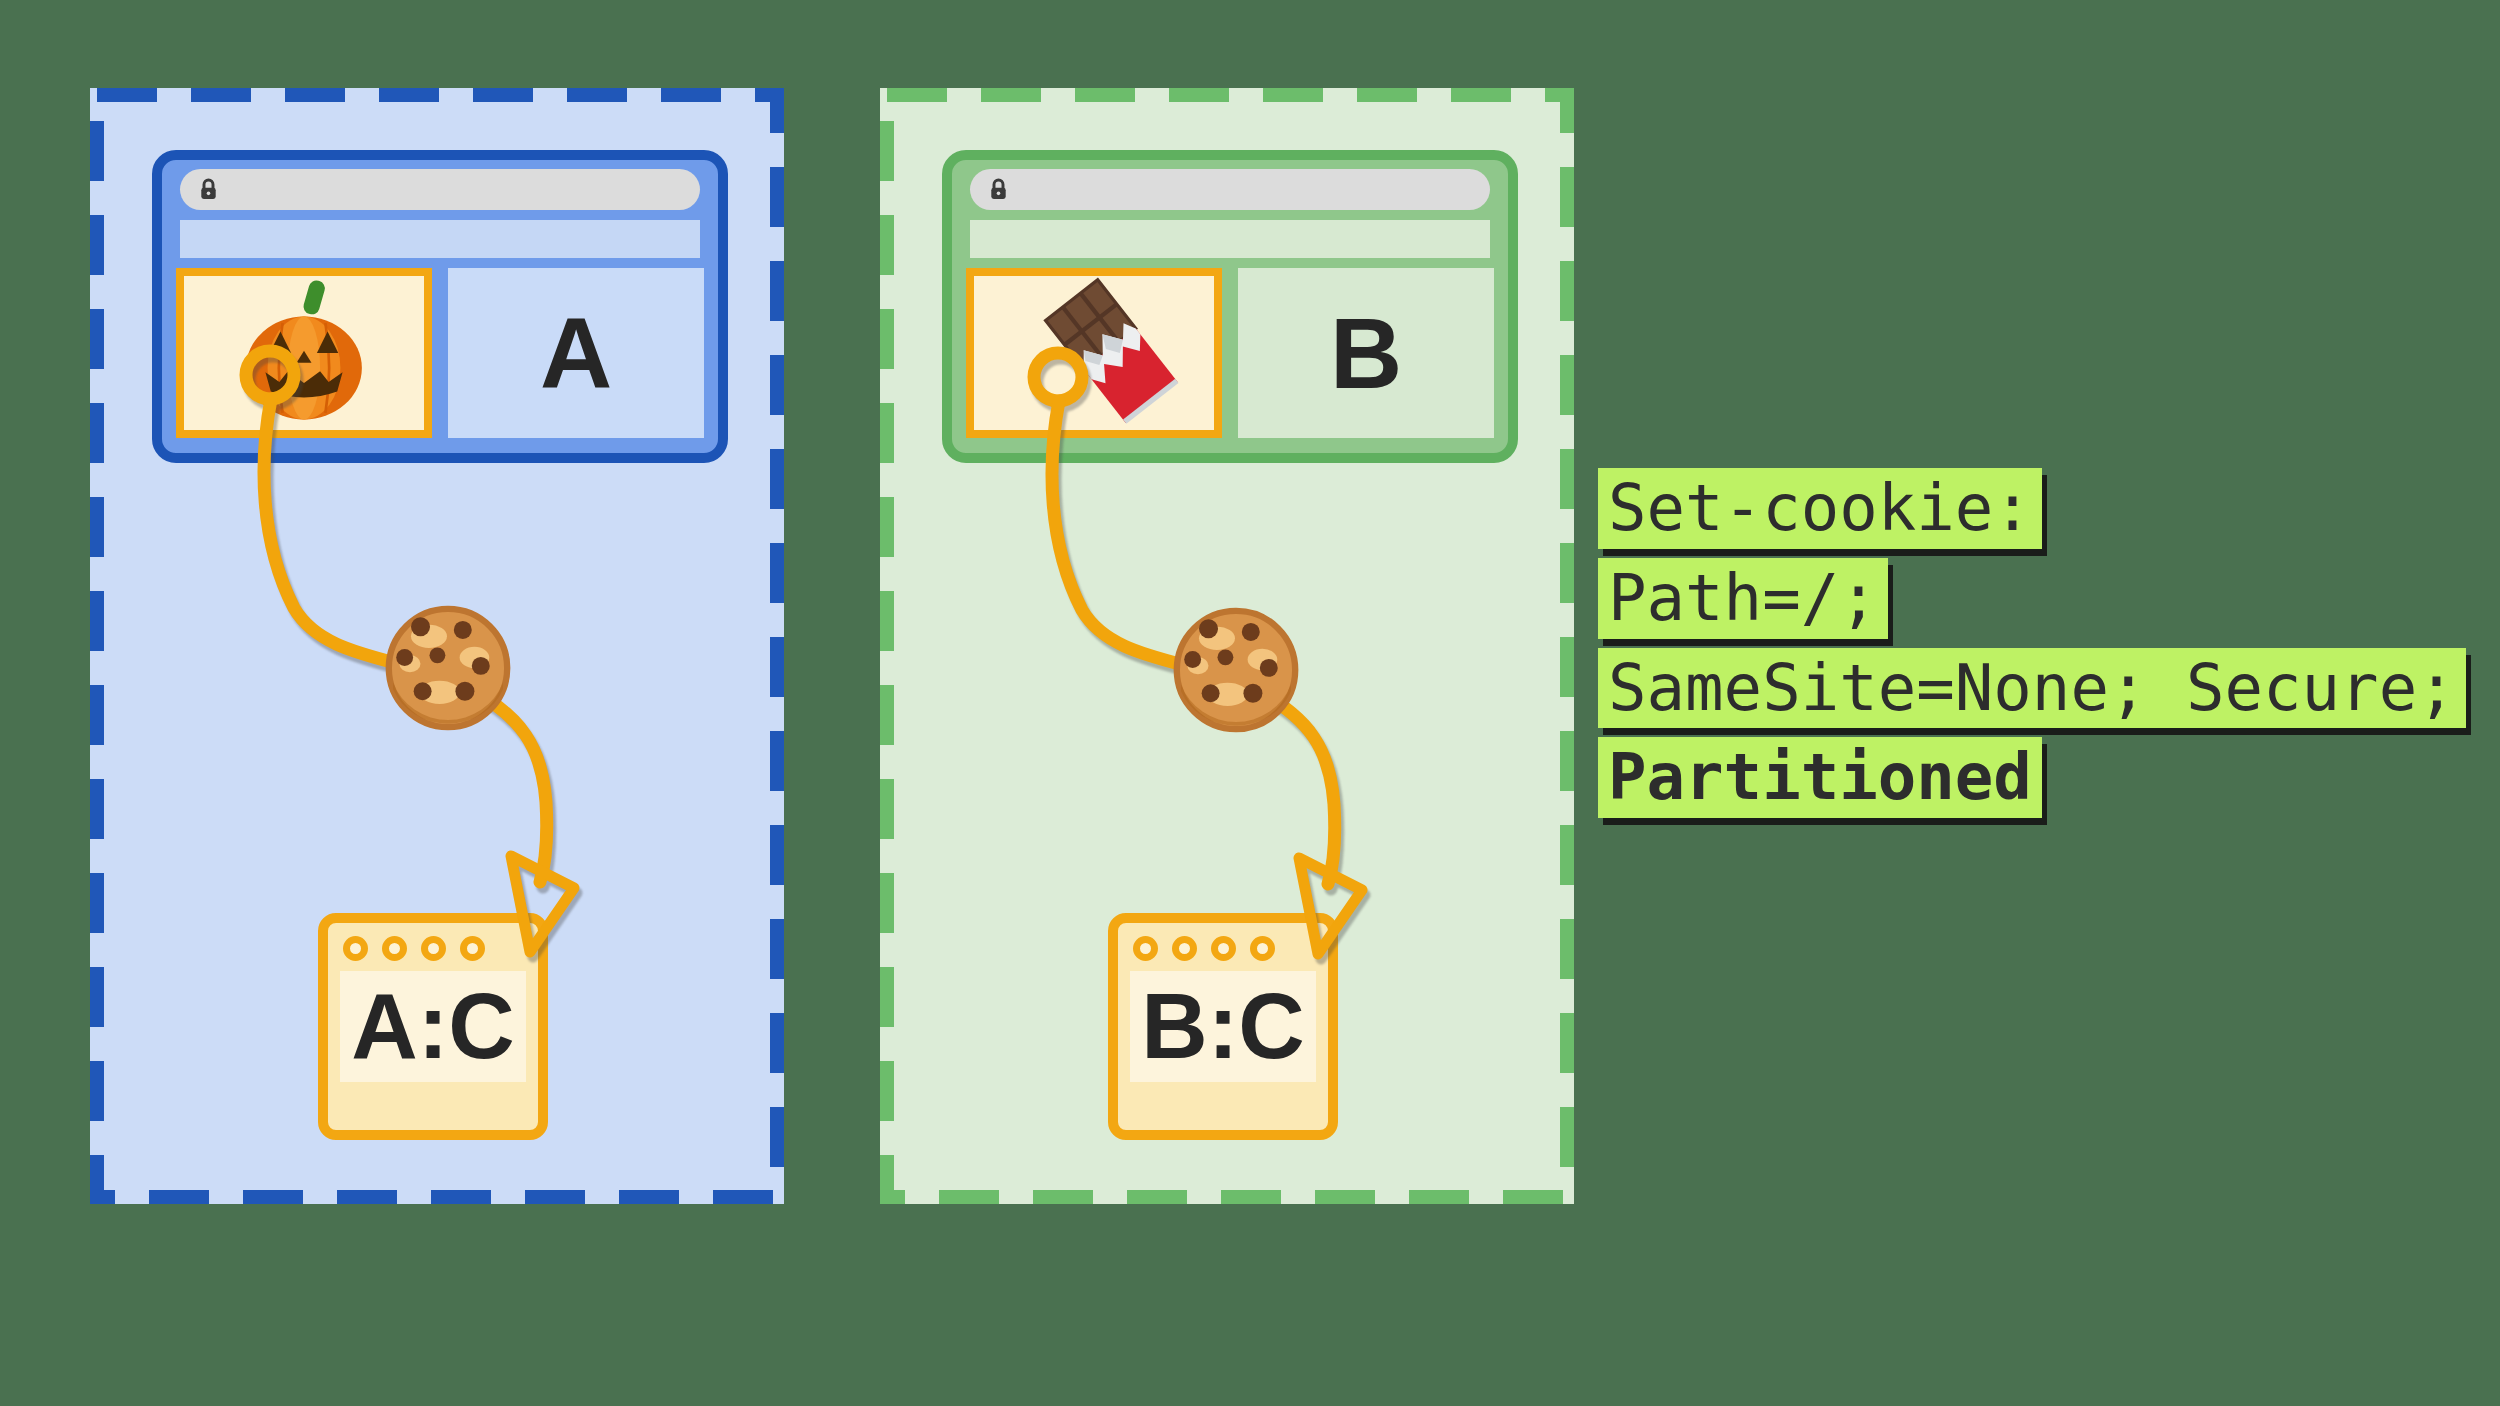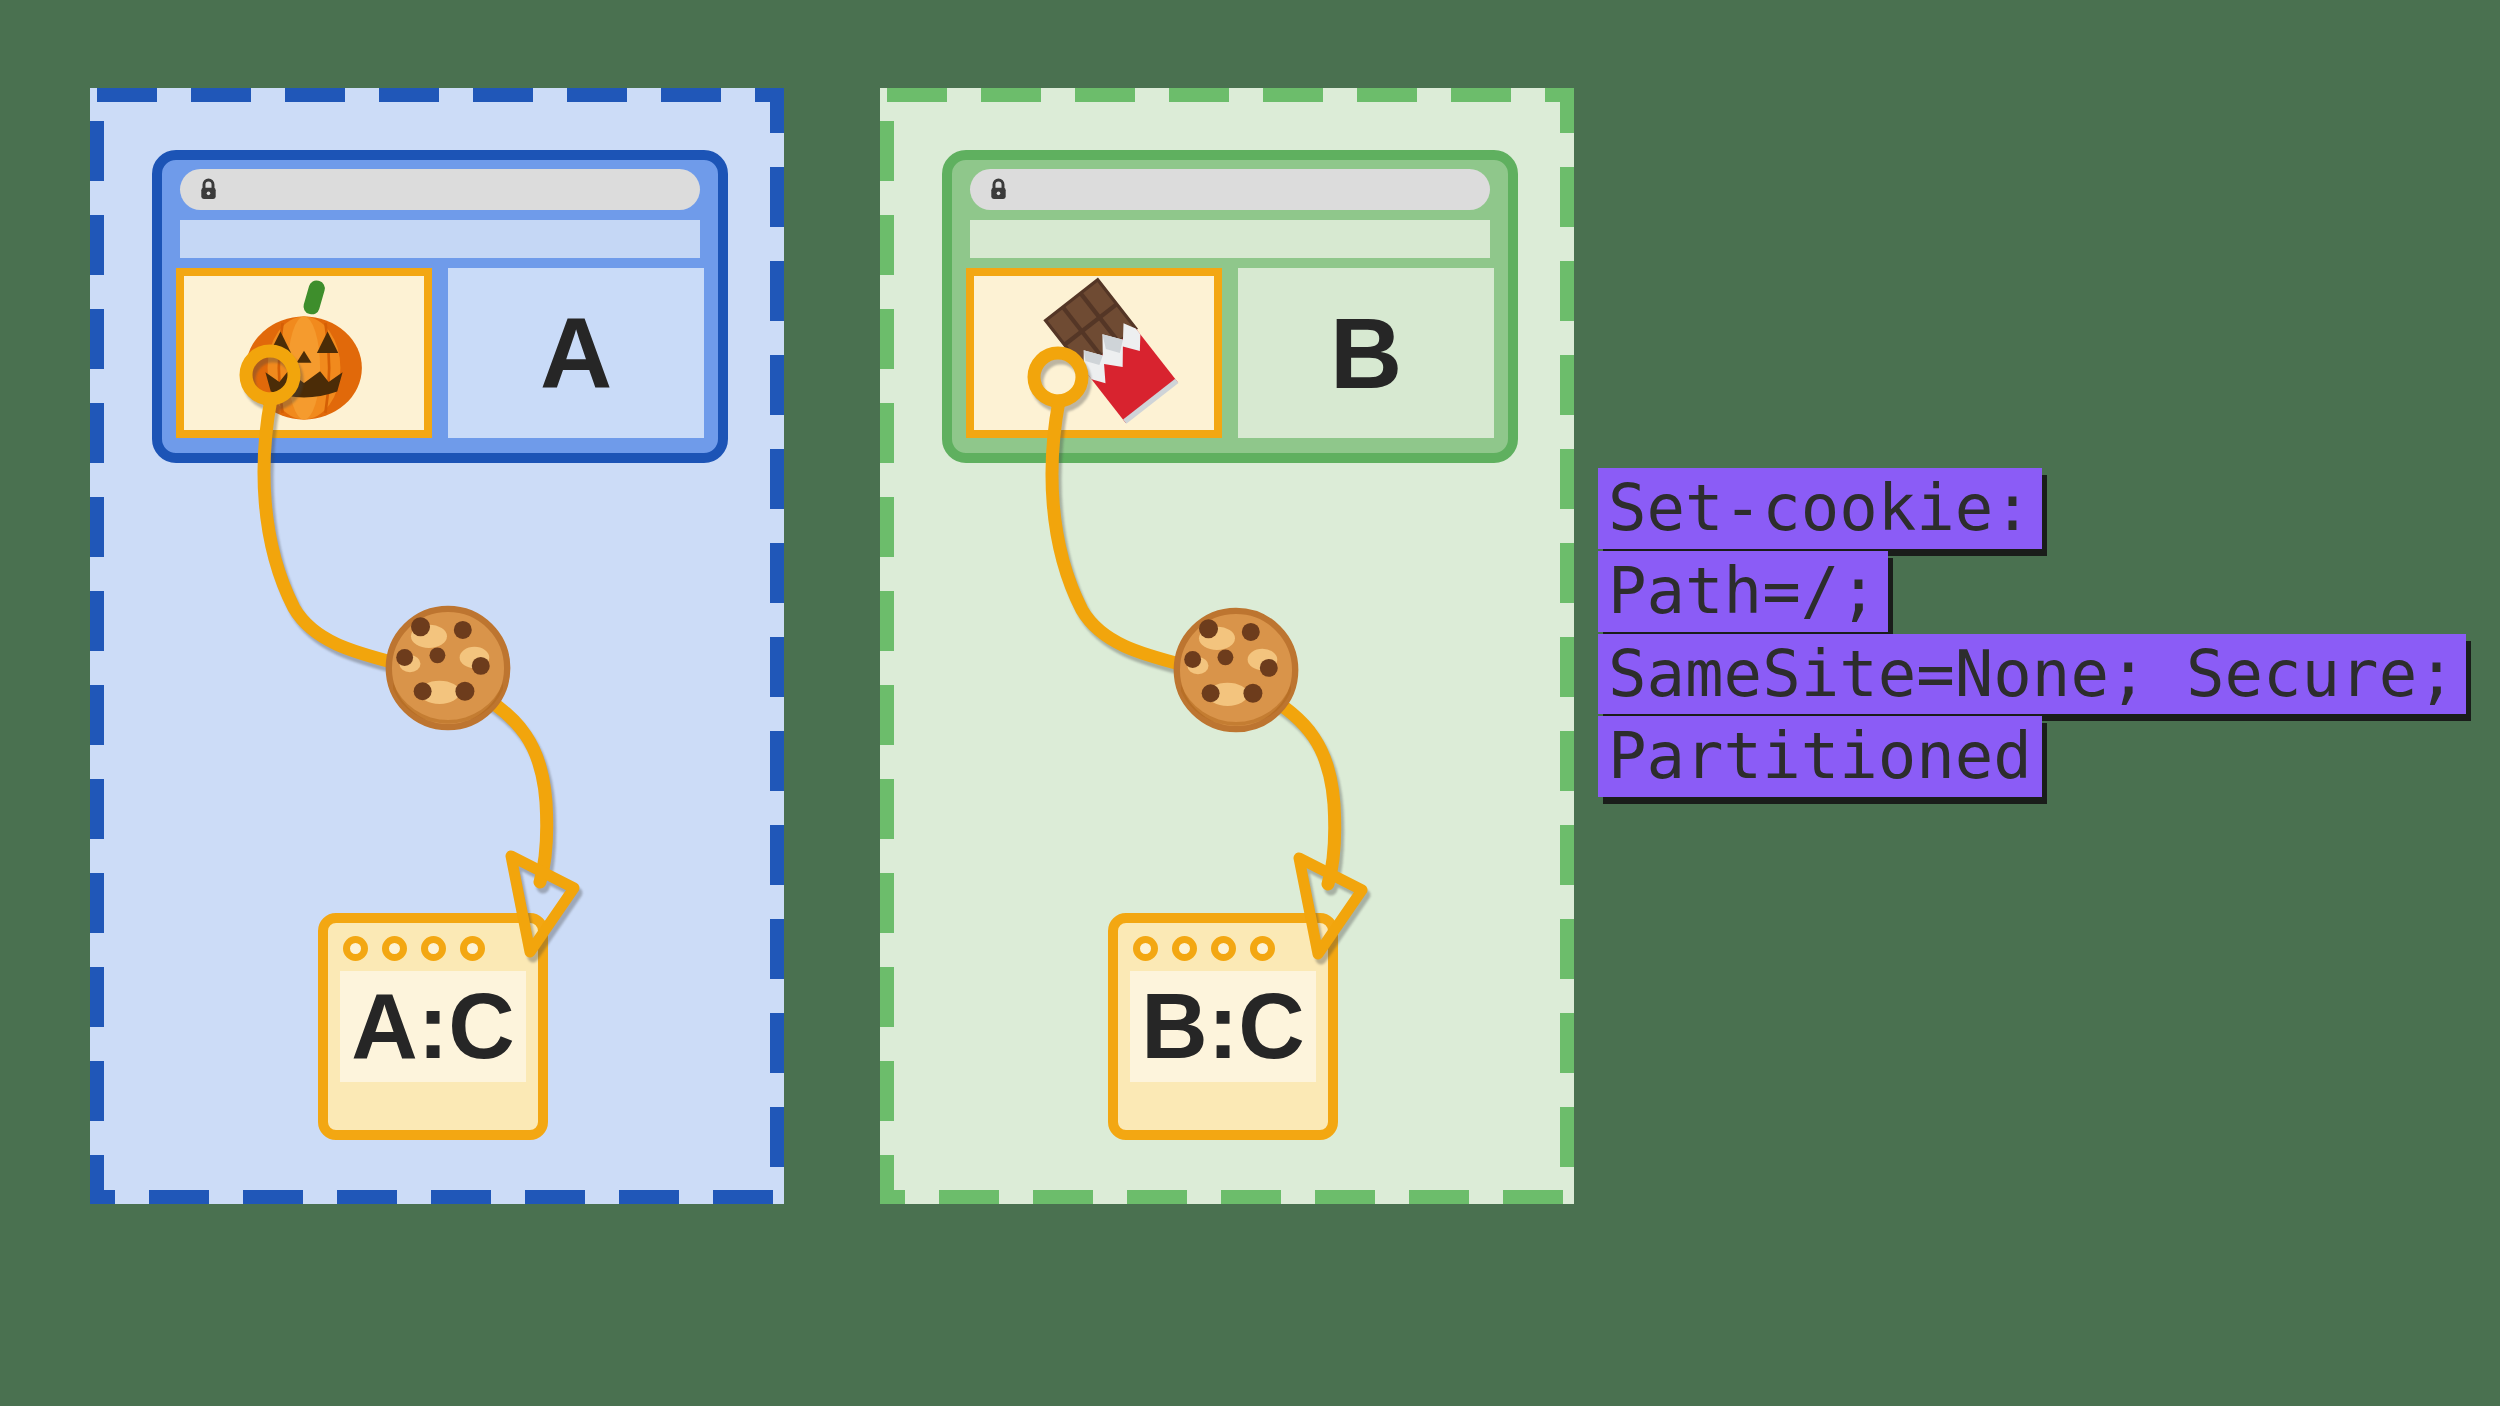--- a/index.html
+++ b/index.html
@@ -94,28 +94,28 @@
   .cookie-b { left:1162px; top:596px; }
 
   
   .code {
     position:absolute; left:1598px; top:468px;
     font-family:"DejaVu Sans Mono","Liberation Mono",monospace;
     font-size:64px; color:#2d2d2d;
   }
   .code-line {
     display:table;
-    background:#8b5cf6;
+    background:#bef264;
     padding:2px 10px;
-    margin-bottom:2px;
+    margin-bottom:9px;
     line-height:1.2;
     box-shadow:5px 7px 0 rgba(22,22,22,0.92);
     white-space:pre;
   }
-  .code-line.bold { font-weight:normal; }
+  .code-line.bold { font-weight:bold; }
 </style>
 </head>
 <body>
 
 <div class="stage">
 
   <div class="panel panel-a">
     <svg class="dash" width="694" height="1116">
       <rect x="7" y="7" width="680" height="1102" fill="none" stroke="#2057b8" stroke-width="14" stroke-dasharray="60 34"></rect>
     </svg>

